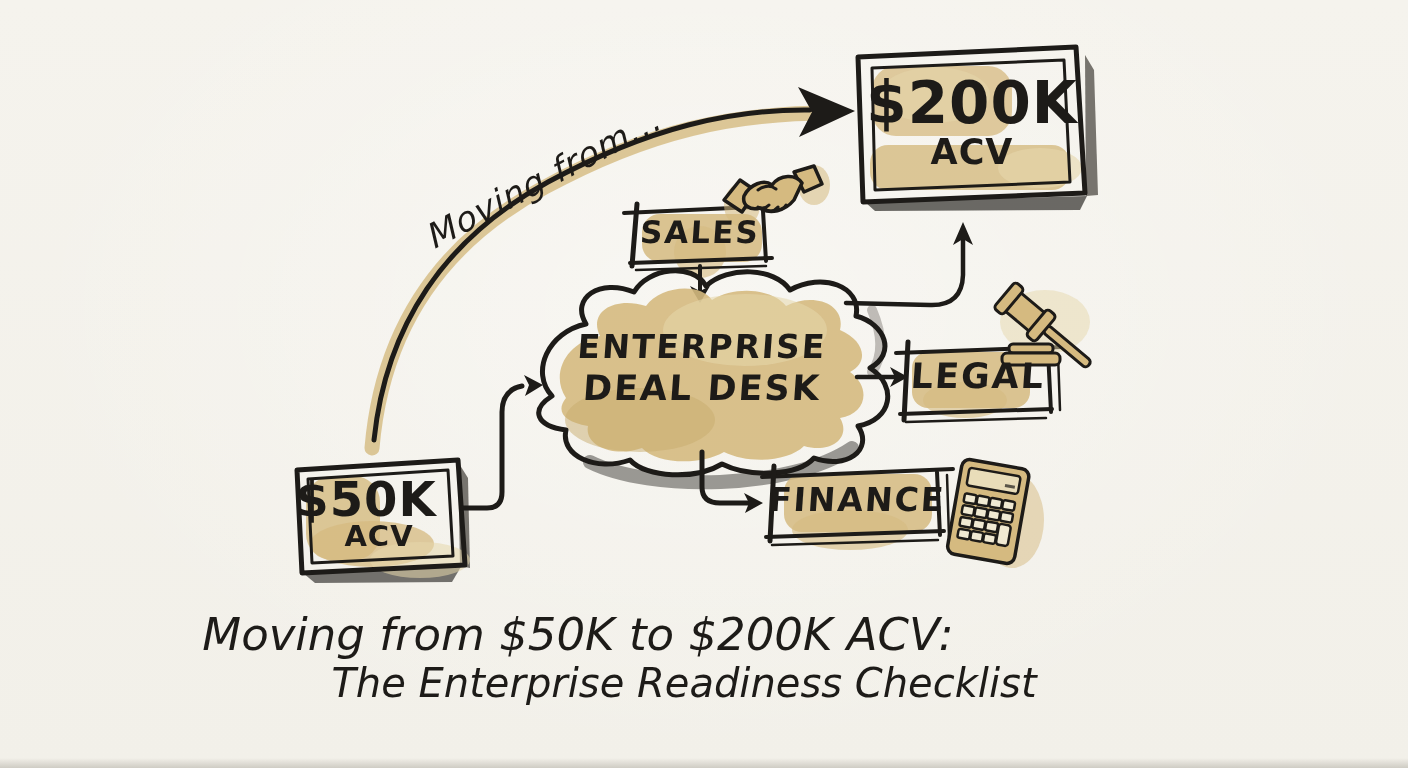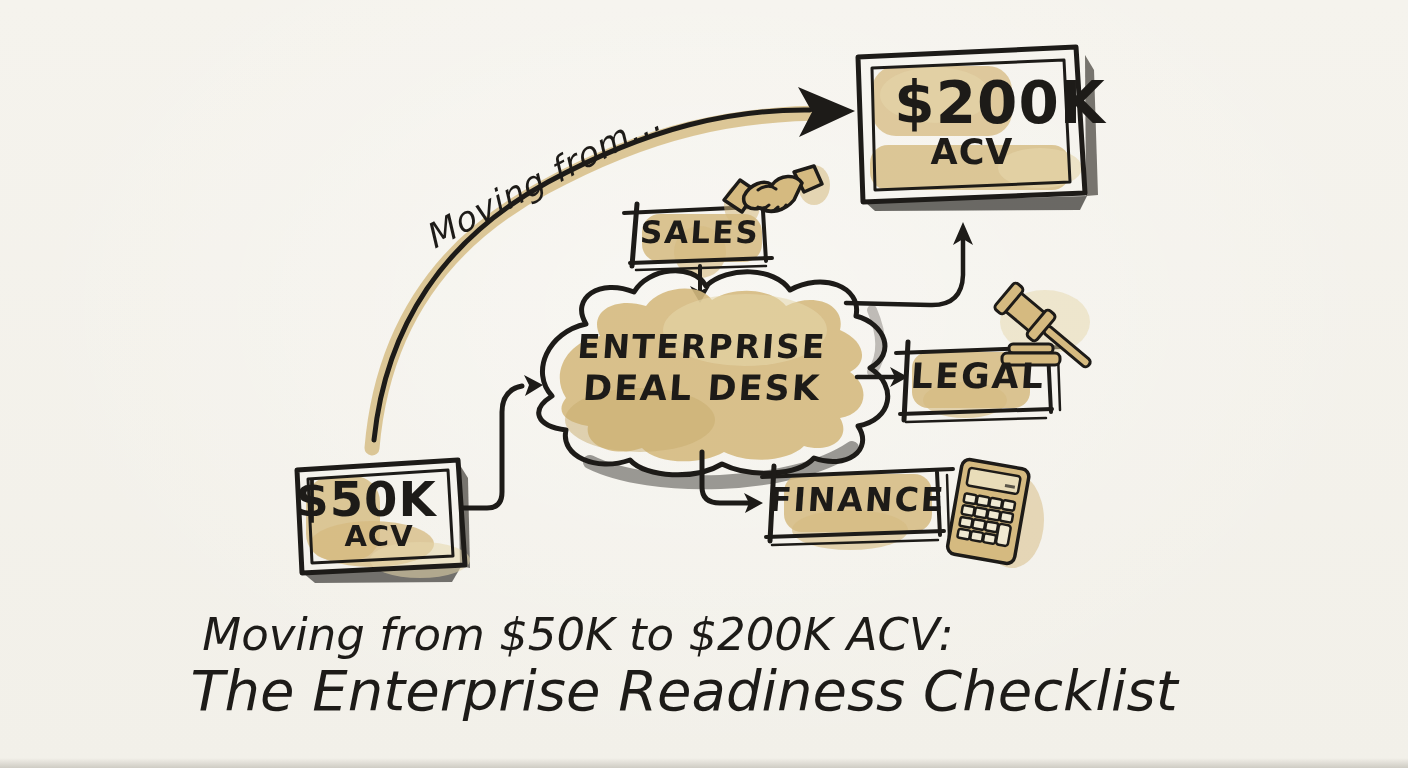--- a/index.html
+++ b/index.html
@@ -9,32 +9,32 @@
       radial-gradient(ellipse at 50% 40%, rgba(255,255,255,.35), rgba(0,0,0,0) 70%),
       linear-gradient(#f5f3ed,#f2f0e9);
     font-family:"DejaVu Sans", sans-serif;color:#1d1b18;
   }
   svg{position:absolute;left:0;top:0;}
   .label{position:absolute;text-align:center;line-height:1.05;color:#1d1b18;
     font-family:"DejaVu Sans", sans-serif;transform-origin:center;white-space:nowrap;}
   .marker{font-weight:600;letter-spacing:2px;transform:skewX(-4deg);}
   .big{font-weight:700;letter-spacing:1px;}
   .script{font-style:italic;font-weight:500;}
-  #lbl-200k-value{left:858px;top:73px;width:228px;font-size:58px;padding-left:28px;}
+  #lbl-200k-value{left:858px;top:73px;width:228px;font-size:58px;}
   #lbl-200k-unit{left:858px;top:134px;width:228px;font-size:35px;}
   #lbl-50k-value{left:283px;top:474px;width:166px;font-size:48px;}
   #lbl-50k-unit{left:296px;top:521px;width:166px;font-size:29px;}
   #lbl-sales{left:633px;top:216px;width:134px;font-size:31px;}
   #lbl-dd1{left:552px;top:330px;width:300px;font-size:33px;}
   #lbl-dd2{left:552px;top:370px;width:300px;font-size:35px;}
   #lbl-legal{left:903px;top:358px;width:150px;font-size:35px;}
   #lbl-finance{left:769px;top:483px;width:176px;font-size:33px;}
   #lbl-moving{left:340px;top:160px;width:410px;font-size:34px;transform:rotate(-28deg) skewX(-4deg);letter-spacing:1px;}
   #cap1{left:0;top:611px;width:1156px;font-size:45px;}
-  #cap2{left:0;top:662px;width:1368px;font-size:56px;}
+  #cap2{left:0;top:662px;width:1368px;font-size:40px;}
   #paper-edge{position:absolute;left:0;bottom:0;width:100%;height:10px;
     background:linear-gradient(to bottom, rgba(0,0,0,0), rgba(115,110,100,.28));}
 </style>
 </head>
 <body>
 
 <div id="stage">
 
 <svg width="1408" height="768" viewBox="0 0 1408 768">
 

